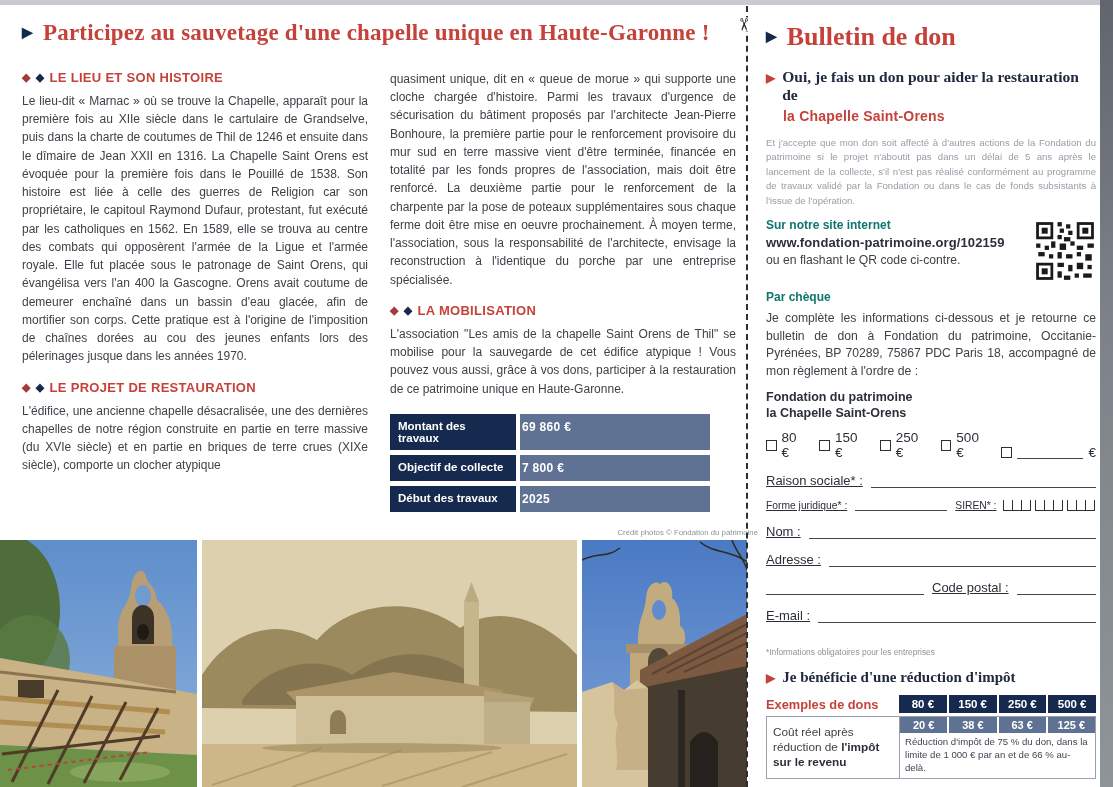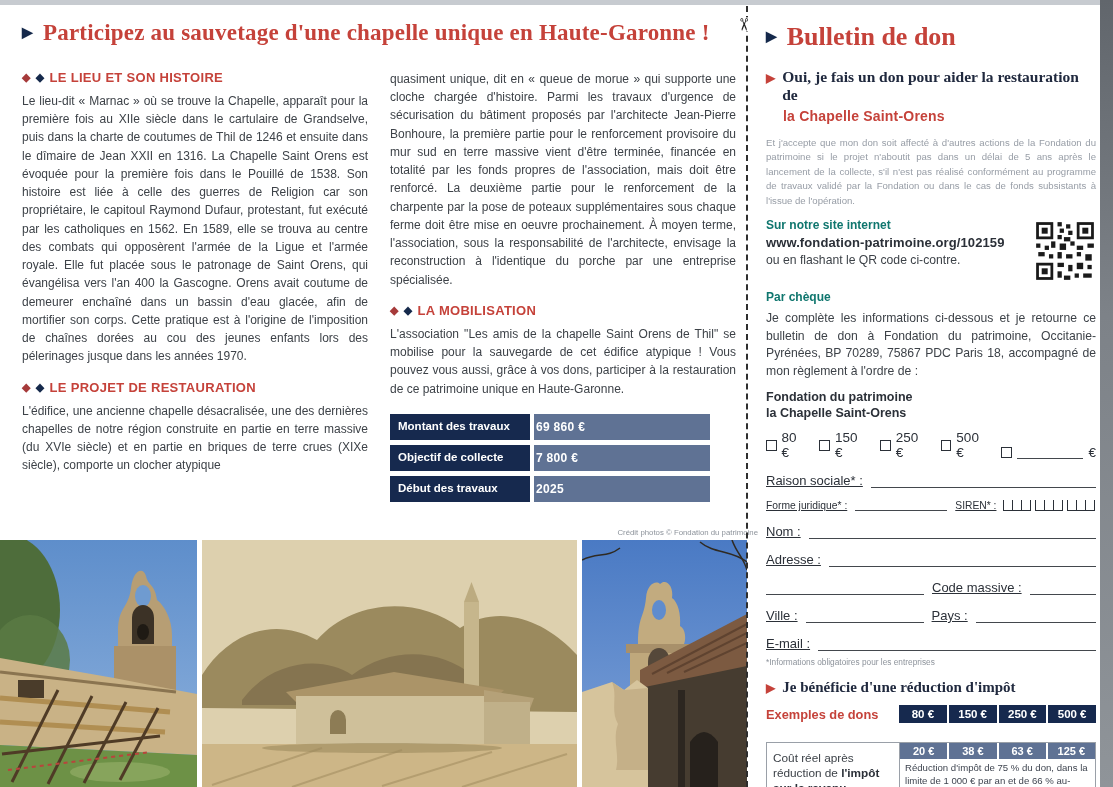--- a/index.html
+++ b/index.html
@@ -29,21 +29,21 @@
   .col { width:346px; }
   .sec-head { display:flex; align-items:center; gap:5px; font-weight:bold; font-size:13px;
     color:#c5423a; letter-spacing:.3px; margin-bottom:7px; }
   .diamond-red { color:#a63a3a; font-size:11px; }
   .diamond-navy { color:#15294b; font-size:11px; }
   .body-text { font-size:12px; line-height:1.52; text-align:justify; color:#3d4248; }
   .col .spacer { height:14px; }
 
   .stats { margin-top:16px; width:320px; }
   .stats-row { display:flex; gap:4px; margin-bottom:5px; }
-  .stats-label { width:140px; background:#16294e; color:#fff; font-weight:bold; font-size:11.5px;
+  .stats-label { width:126px; background:#16294e; color:#fff; font-weight:bold; font-size:11.5px;
     padding:6px 8px; }
   .stats-value { flex:1; background:#5f7294; color:#fff; font-weight:bold; font-size:12px;
     padding:6px 2px; letter-spacing:.3px; }
 
   .credit { position:absolute; left:470px; top:508px; width:266px; text-align:right;
     font-size:7.8px; color:#8d939b; }
 
   .photos { position:absolute; left:-22px; top:520px; width:747px; height:247px;
     display:flex; gap:5px; }
   .photos svg { display:block; height:247px; }
@@ -76,26 +76,26 @@
   .custom-line { width:66px; border-bottom:1.3px solid #43474d; height:13px; }
 
   .form-row { display:flex; align-items:flex-end; gap:8px; margin-top:13px;
     font-size:13px; color:#2b3038;text-decoration:underline; }
   .form-row.small { font-size:10.3px; margin-top:11px; }
   .fill { flex:1; border-bottom:1.2px solid #43474d; height:12px; }
   .fill.fixed { flex:0 0 auto; }
   .comb { display:flex; gap:5px; align-items:flex-end; }
   .comb-g { display:flex; }
   .comb-c { width:10px; height:11px; border:1.1px solid #2b3038; border-top:none; margin-left:-1.1px; }
-  .req-note { margin-top:6px; font-size:8.3px; color:#8d939b; }
+  .req-note { margin-top:24px; font-size:8.3px; color:#8d939b; }
 
   .tax-head { margin-top:12px; font-family:"Liberation Serif", serif; font-weight:bold;
     font-size:15px; color:#20293e; display:flex; gap:7px; align-items:baseline; }
   .tax-table { margin-top:9px; }
-  .tax-hrow { display:flex; align-items:center; margin-bottom:19px; }
+  .tax-hrow { display:flex; align-items:center; margin-bottom:3px; }
   .tax-hlabel { width:133px; color:#c5423a; font-weight:bold; font-size:12.8px; }
   .tax-hcells { flex:1; display:flex; gap:2px; }
   .tax-hcell { flex:1; background:#16294e; color:#fff; font-weight:bold; font-size:11.5px;
     text-align:center; padding:3px 0; }
   .tax-row { display:flex; border:1px solid #9aa0a8; margin-bottom:4px; }
   .tax-label { width:133px; border-right:1px solid #9aa0a8; padding:6px 6px; font-size:11.8px;
     color:#3d4248; line-height:1.3; display:flex; flex-direction:column; justify-content:center; }
   .tax-label b { color:#2b3038; }
   .tax-right { flex:1; display:flex; flex-direction:column; }
   .tax-vals { display:flex; gap:2px; }
@@ -381,27 +381,21 @@
     <div class="form-row">
       <span>Nom :</span>
       <span class="fill"></span>
     </div>
     <div class="form-row">
       <span>Adresse :</span>
       <span class="fill"></span>
     </div>
     <div class="form-row">
       <span class="fill fixed" style="width:158px"></span>
-      <span>Code massive :</span>
-      <span class="fill"></span>
-    </div>
-    <div class="form-row">
-      <span>Ville :</span>
-      <span class="fill fixed" style="width:118px"></span>
-      <span>Pays :</span>
+      <span>Code postal :</span>
       <span class="fill"></span>
     </div>
     <div class="form-row">
       <span>E-mail :</span>
       <span class="fill"></span>
     </div>
     <div class="req-note">*Informations obligatoires pour les entreprises</div>
 
     <div class="tax-head">
       <span class="tri-red">▶</span>

